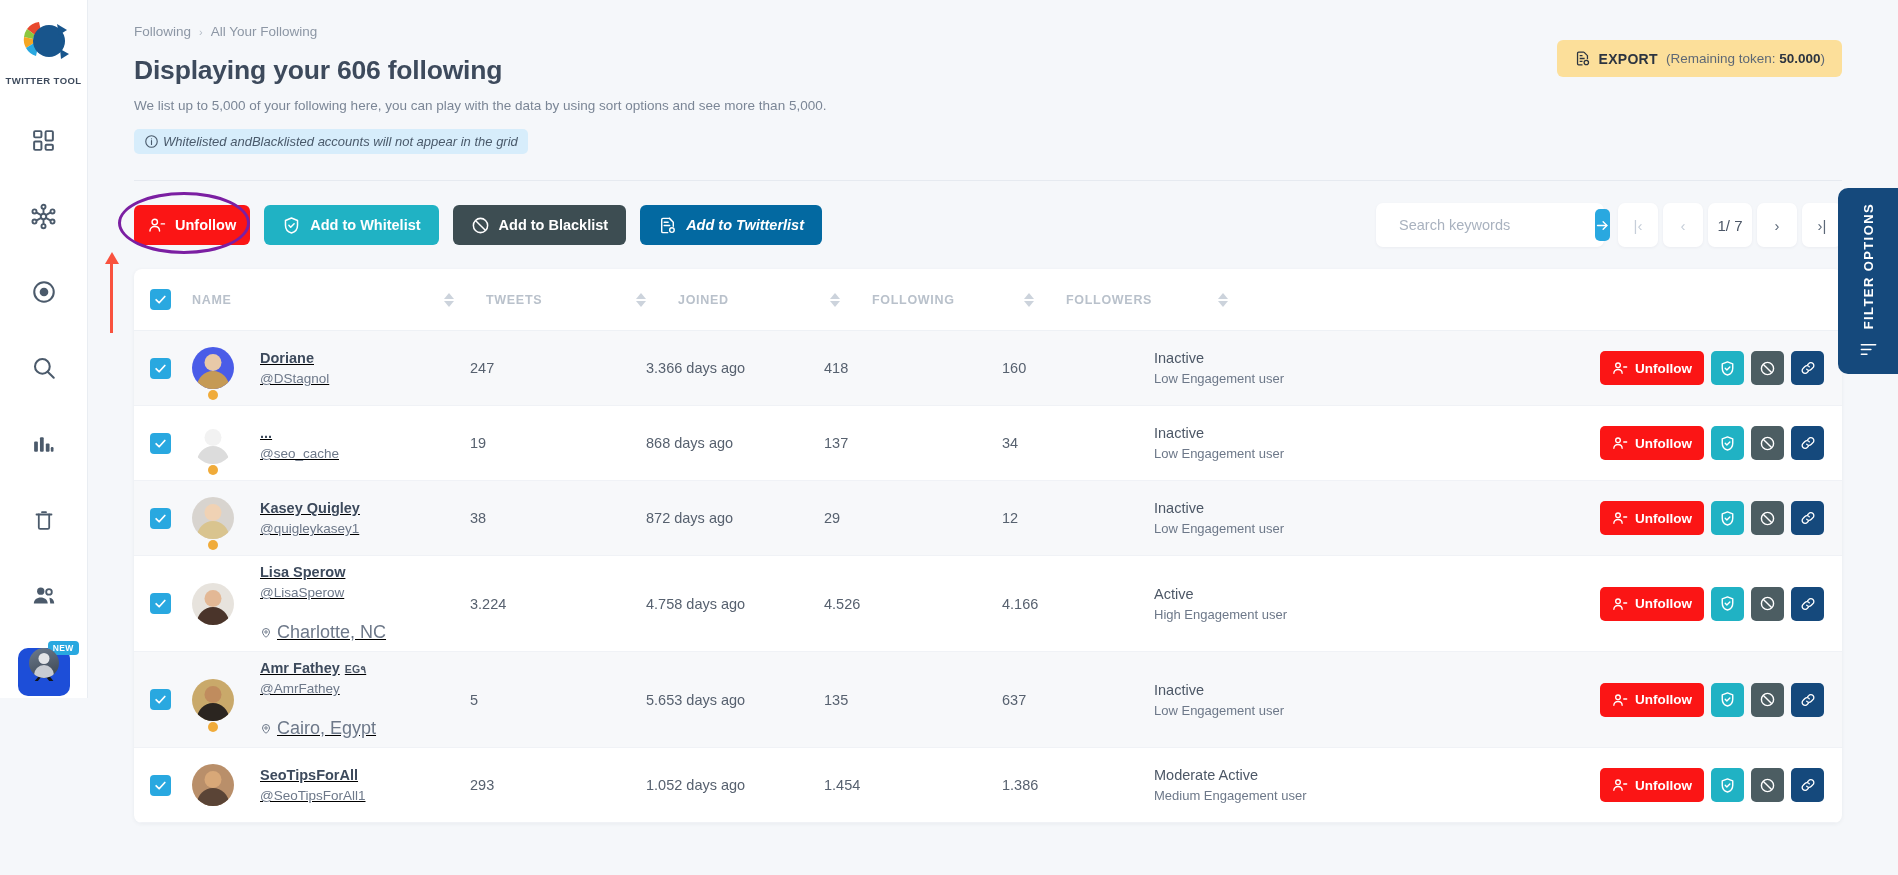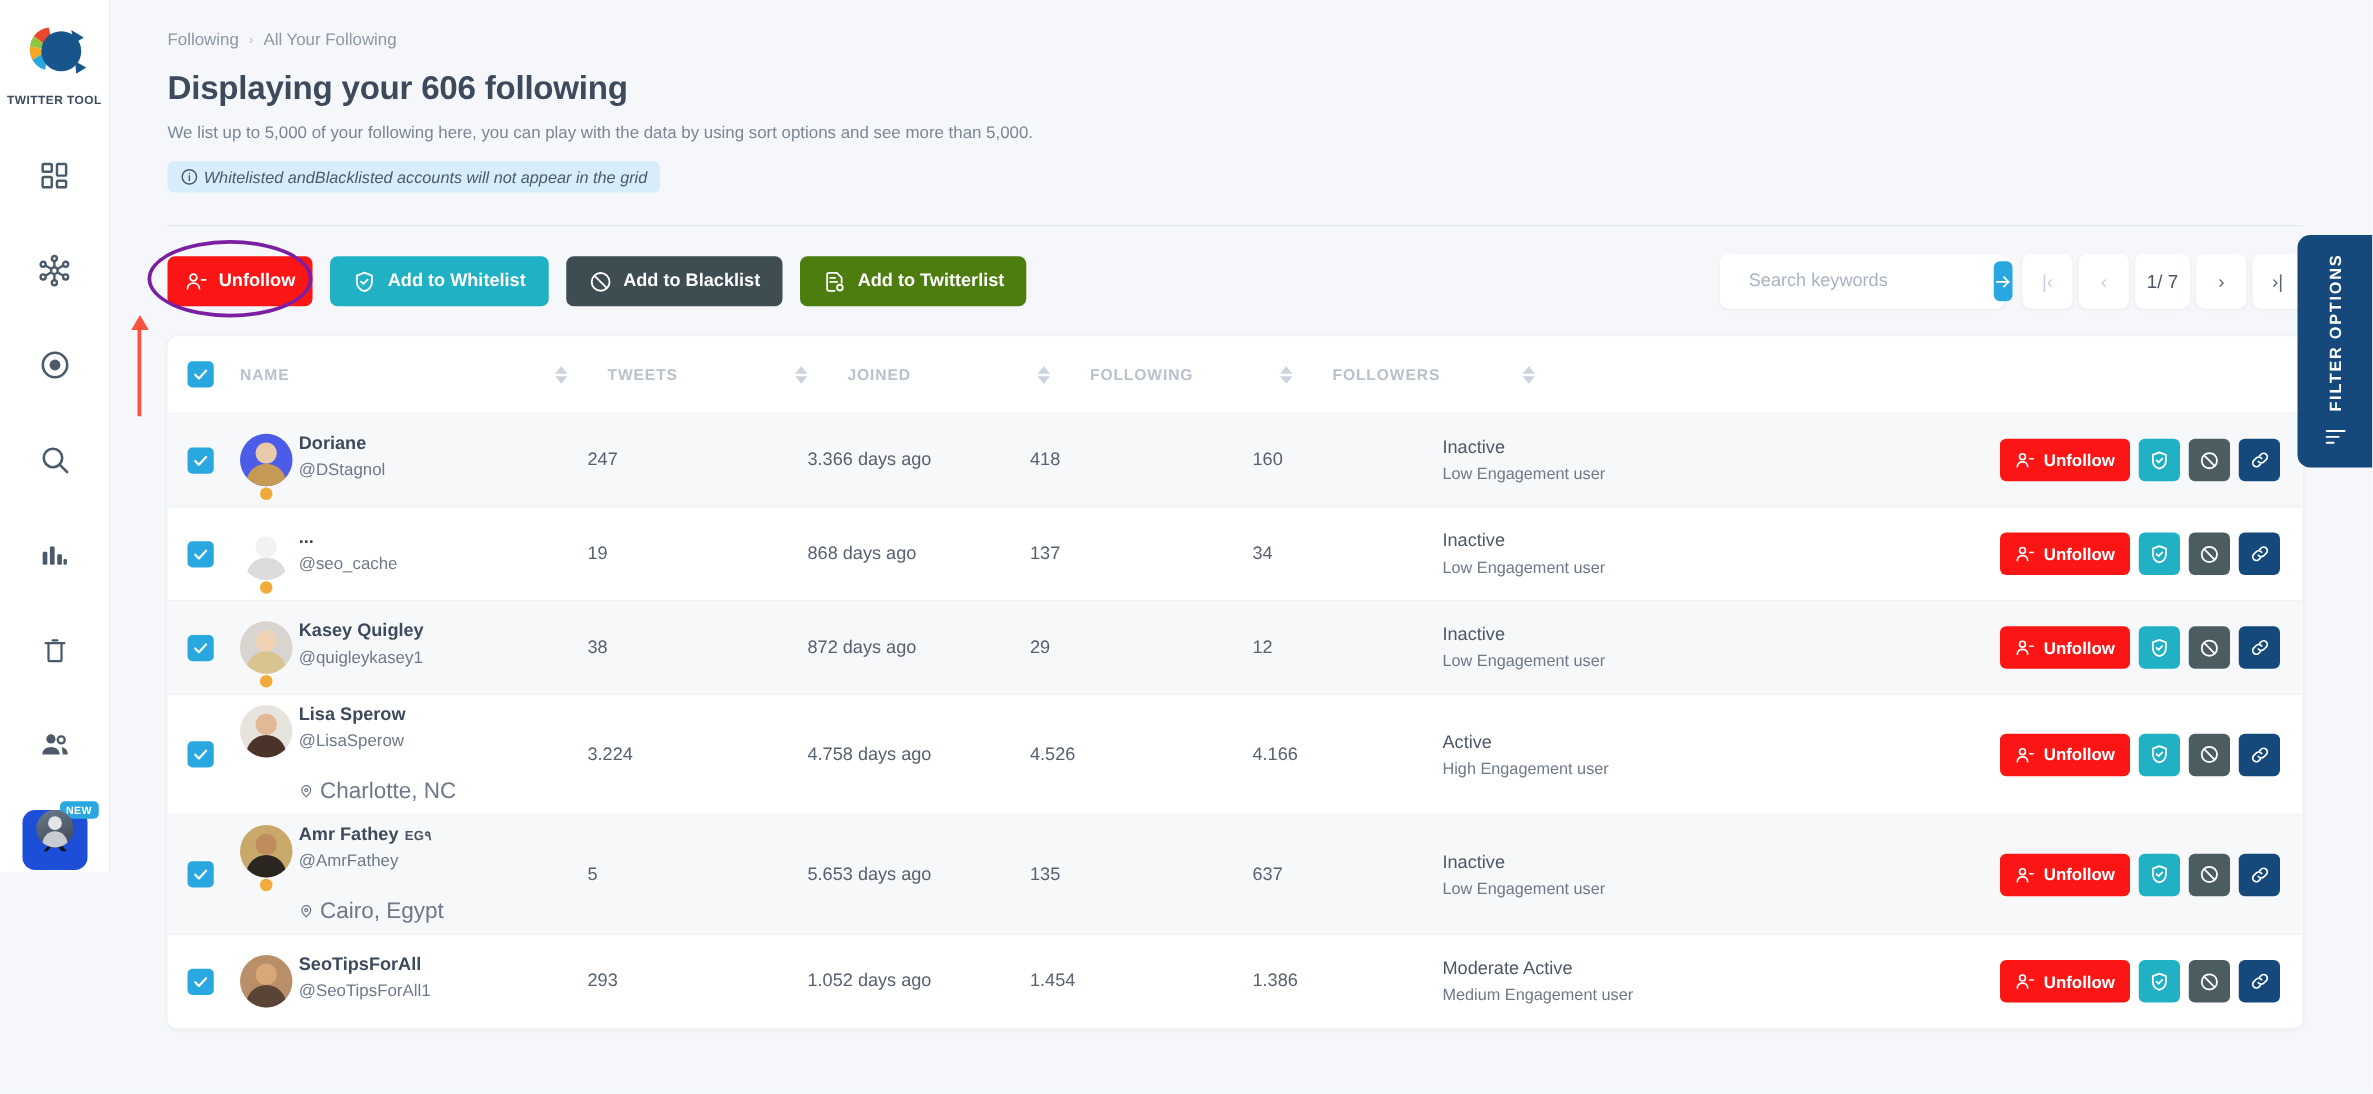--- a/index.html
+++ b/index.html
@@ -80,21 +80,21 @@
   .btn {
     display: inline-flex; align-items: center; gap: 9px;
     height: 40px; padding: 0 18px; border: none; border-radius: 6px;
     font-family: "Liberation Sans", sans-serif;
     font-size: 14.5px; font-weight: 600; color: #fff; cursor: pointer;
     white-space: nowrap;
   }
   .btn-unfollow { background: #fb1515; padding: 0 14px; }
   .btn-whitelist { background: #20b2c4; }
   .btn-blacklist { background: #3d4d52; }
-  .btn-twitterlist { background: #4d7c0f; }
+  .btn-twitterlist { background: #0369a1; font-style: italic; }
 
   .highlight-ellipse {
     position: absolute; left: -16px; top: -11px; width: 132px; height: 62px;
     border: 3.5px solid #7b1fa2; border-radius: 50%; pointer-events: none;
   }
   .arrow-up {
     position: absolute; left: -24px; top: 58px; width: 3px; height: 72px;
     background: #f9523e;
   }
   .arrow-up::before {
@@ -191,21 +191,21 @@
   }
   .row.alt { background: #f7f8fa; }
   .row.tall { min-height: 96px; }
 
   .chk {
     width: 21px; height: 21px; border-radius: 4px; background: #29a8e0;
     display: flex; align-items: center; justify-content: center; cursor: pointer;
   }
   .chk svg { display: block; }
 
-  .user { display: flex; align-items: flex-start; gap: 5px; }
+  .user { display: flex; align-items: center; gap: 26px; text-decoration: underline; }
   .ava-wrap { position: relative; width: 42px; height: 42px; flex: 0 0 42px; }
   .ava {
     width: 42px; height: 42px; border-radius: 50%; overflow: hidden;
     background: #d9dee5; position: relative;
   }
   .ava .head { position:absolute; left:50%; top:17%; transform:translateX(-50%); width:17px;height:17px;border-radius:50%; }
   .ava .body { position:absolute; left:50%; top:58%; transform:translateX(-50%); width:32px;height:26px;border-radius:16px 16px 0 0; }
   .dot-status {
     position: absolute; left: 50%; bottom: -11px; transform: translateX(-50%);
     width: 10px; height: 10px; border-radius: 50%; background: #f0ab3a;
@@ -314,20 +314,32 @@
           <path d="M3 3h4.2l5.1 6.8L17.8 3H21l-7.1 8.6L21.4 21h-4.2l-5.5-7.3L5.9 21H2.7l7.5-9.1z" fill="#13161a"></path>
         </svg>
       </div>
     </nav>
 
     <div class="avatar-bottom"></div>
   </aside>
 
   <main class="main">
 
+    <div class="export-btn">
+      <svg width="17" height="17" viewBox="0 0 24 24" fill="none" stroke="#2c3440" stroke-width="1.8">
+        <path d="M14 3H6.5A1.5 1.5 0 005 4.5v15A1.5 1.5 0 006.5 21H12"></path>
+        <path d="M14 3l5 5v5"></path>
+          <path d="M8 8h4M8 12h7M8 16h4"></path>
+        <circle cx="17.4" cy="17.6" r="3.1"></circle>
+      </svg>
+      <span class="export-label">EXPORT</span>
+      <span class="export-sub">
+        <span>(Remaining token: </span><b>50.000</b><span>)</span>
+      </span>
+    </div>
 
     <div class="content">
 
       <div class="breadcrumb">
         <span>Following</span>
         <span class="sep">›</span>
         <span>All Your Following</span>
       </div>
 
       <h1 class="page-title">Displaying your 606 following</h1>

